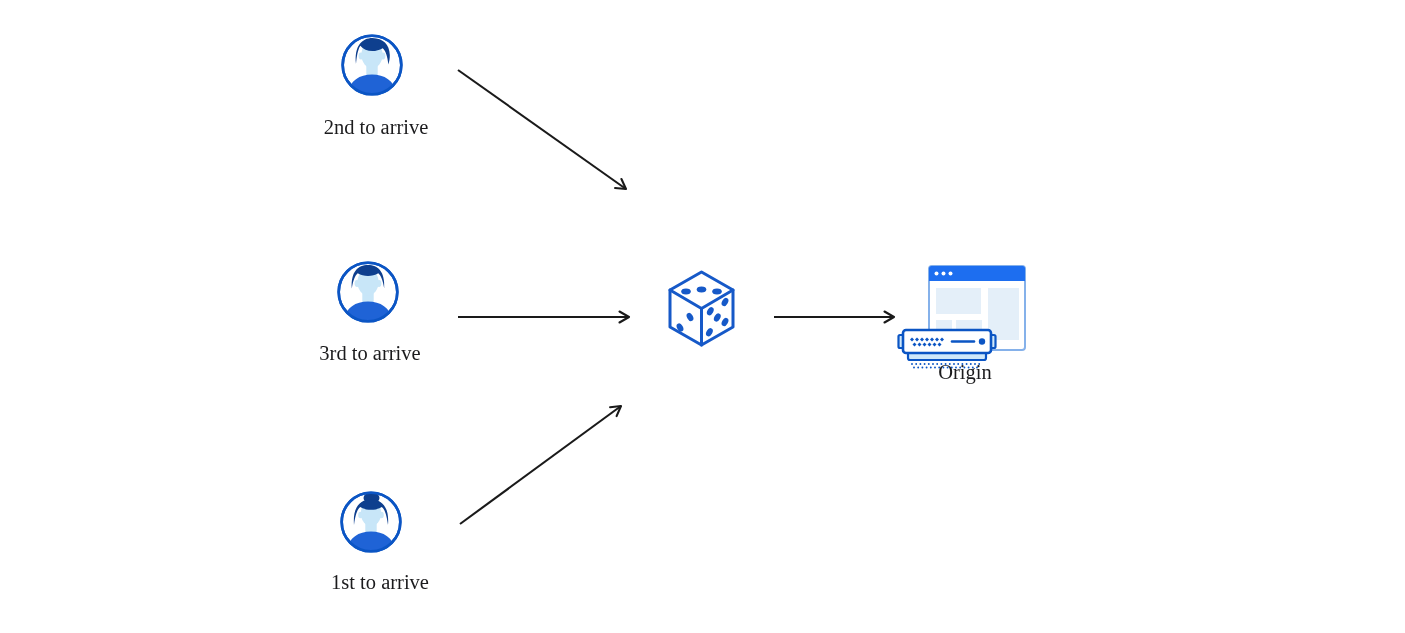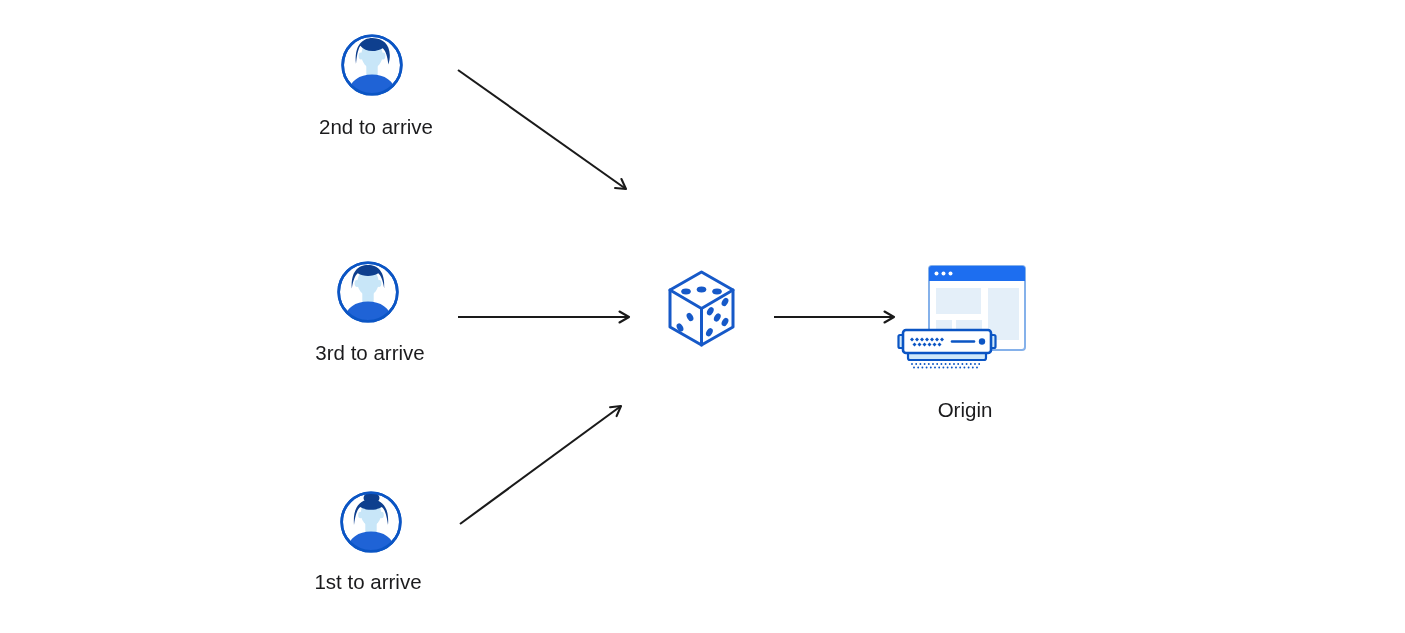--- a/index.html
+++ b/index.html
@@ -2,21 +2,21 @@
 <html style="--canvas-bg: #ffffff; --stroke-blue: #0b55c4; --dice-blue: #1659c8; --hair-blue: #0e3f8e; --skin-blue: #c8e6f8; --shirt-blue: #1f63d6; --titlebar-blue: #1d6ef0; --window-border-blue: #85b1ea; --panel-blue: #e4eff9; --light-fill-blue: #cfe8fa; --arrow-black: #1a1a1a; --text-color: #1b1b1d;"><head>
 <meta charset="utf-8">
 <style>
   html, body { margin: 0; padding: 0; background: #ffffff; }
   .canvas {
     position: relative;
     width: 1145px;
     height: 633px;
     background: var(--canvas-bg, #ffffff);
     overflow: hidden;
-    font-family: Liberation Sans, sans-serif;
+    font-family: Liberation Serif, serif;
   }
   .abs { position: absolute; }
   .node-label {
     position: absolute;
     transform: translateX(-50%);
     font-size: 20.5px;
     line-height: 24px;
     color: var(--text-color, #1b1b1d);
     white-space: nowrap;
   }
@@ -108,21 +108,21 @@
       <ellipse class="hair" cx="32.5" cy="8" rx="8" ry="5.8"></ellipse>
       <ellipse class="skin" cx="21.5" cy="25" rx="2.3" ry="3.2"></ellipse>
       <ellipse class="skin" cx="42.5" cy="25" rx="2.3" ry="3.2"></ellipse>
       <path class="skin" d="M26.3 30 H37.7 V46 H26.3 Z"></path>
       <path class="shirt" d="M6.5 64.5 C8.5 48.5 18.5 41.6 32 41.6 C45.5 41.6 55.5 48.5 57.5 64.5 Z"></path>
       <ellipse class="skin" cx="32" cy="23.2" rx="10.2" ry="12.8"></ellipse>
       <path class="hair" d="M15 35 C13.5 16.5 21.5 9.5 32 9.5 C42.5 9.5 50.5 16.5 49 35 C47.5 24 45.6 19.3 42.8 17.1 C36.8 20.8 27.2 20.8 21.2 17.1 C18.4 19.3 16.5 24 15 35 Z"></path>
     </g>
     <circle class="ring-top" cx="32" cy="32" r="29.3"></circle>
   </svg>
-  <div class="node-label" style="left:368px;top:570px">1st to arrive</div>
+  <div class="node-label" style="left:380px;top:570px">1st to arrive</div>
 
   <svg class="abs" style="left:666px;top:268px" width="71" height="81" viewBox="0 0 71 81">
     <path class="dice-face" d="M35.5 4 L67 22 L67 59 L35.5 77 L4 59 L4 22 Z"></path>
     <path class="dice-edge" d="M4 22 L35.5 40.5 L67 22 M35.5 40.5 L35.5 77"></path>
 
     <ellipse class="pip" cx="20" cy="23.5" rx="4.8" ry="2.9"></ellipse>
     <ellipse class="pip" cx="35.5" cy="21.5" rx="4.8" ry="2.9"></ellipse>
     <ellipse class="pip" cx="51" cy="23.5" rx="4.8" ry="2.9"></ellipse>
 
     <ellipse class="pip" cx="24" cy="49" rx="2.9" ry="4.4" transform="rotate(-30 24 49)"></ellipse>
@@ -157,15 +157,15 @@
       <g>
         <path class="srv-detail" d="M15 73.5 l2 2 -2 2 -2 -2 Z M20 73.5 l2 2 -2 2 -2 -2 Z M25 73.5 l2 2 -2 2 -2 -2 Z M30 73.5 l2 2 -2 2 -2 -2 Z M35 73.5 l2 2 -2 2 -2 -2 Z M40 73.5 l2 2 -2 2 -2 -2 Z M45 73.5 l2 2 -2 2 -2 -2 Z
                  M17.5 78.5 l2 2 -2 2 -2 -2 Z M22.5 78.5 l2 2 -2 2 -2 -2 Z M27.5 78.5 l2 2 -2 2 -2 -2 Z M32.5 78.5 l2 2 -2 2 -2 -2 Z M37.5 78.5 l2 2 -2 2 -2 -2 Z M42.5 78.5 l2 2 -2 2 -2 -2 Z"></path>
       </g>
       <line class="srv-line" x1="55" y1="77.5" x2="77" y2="77.5"></line>
       <circle class="srv-detail" cx="85" cy="77.5" r="3.2"></circle>
       <line class="srv-shadow" x1="15" y1="100" x2="85" y2="100"></line>
       <line class="srv-shadow" x1="17" y1="103.5" x2="83" y2="103.5"></line>
     </g>
   </svg>
-  <div class="node-label" style="left:965px;top:398px">Origin</div>
+  <div class="node-label" style="left:965px;top:360px">Origin</div>
 
 </div>
 
 </body></html>

